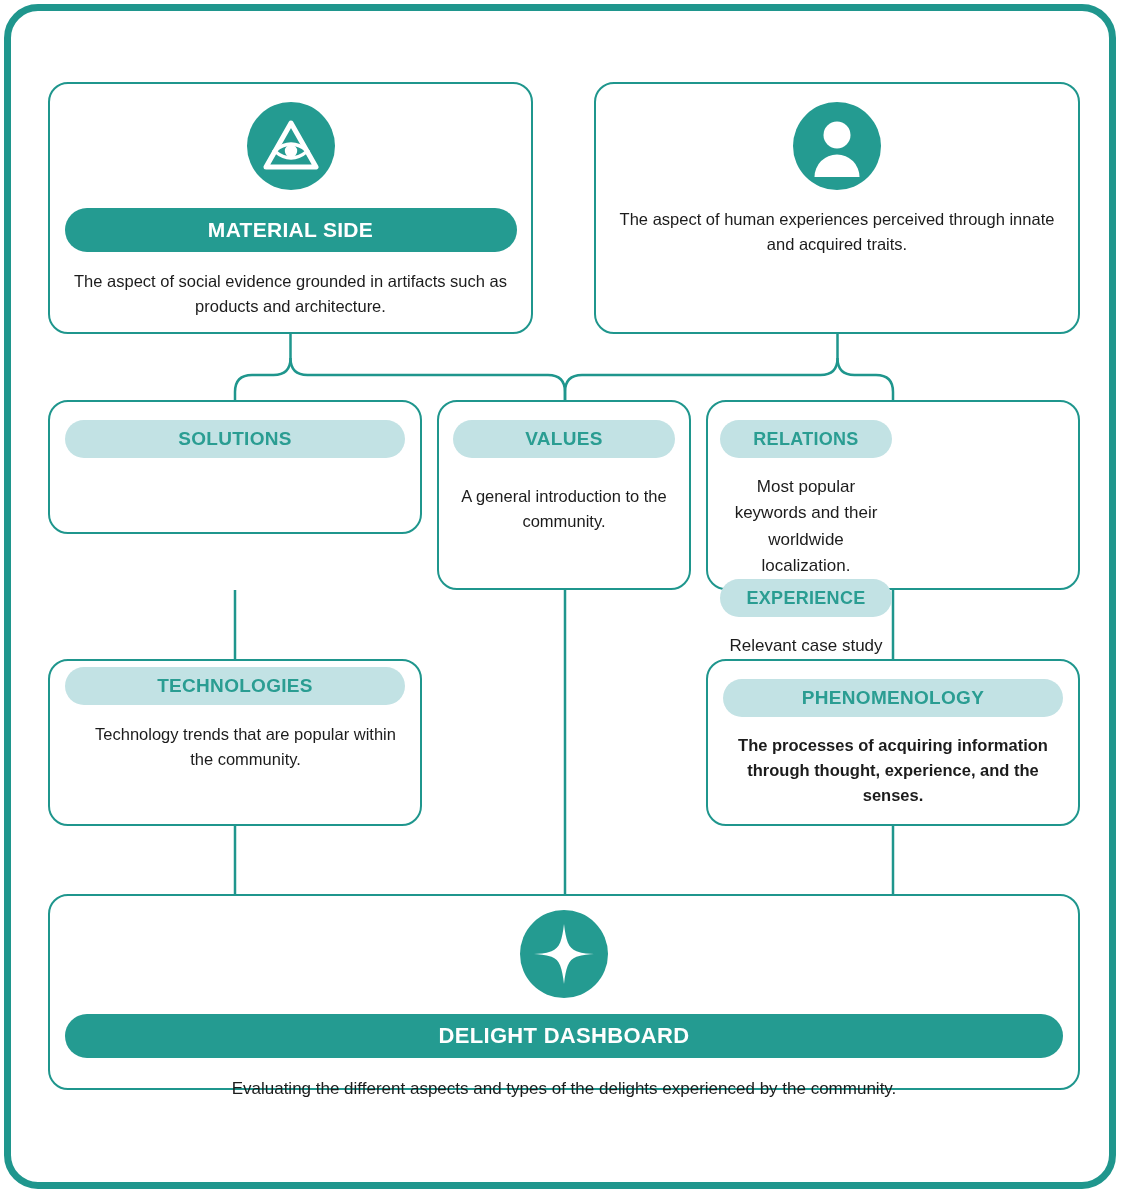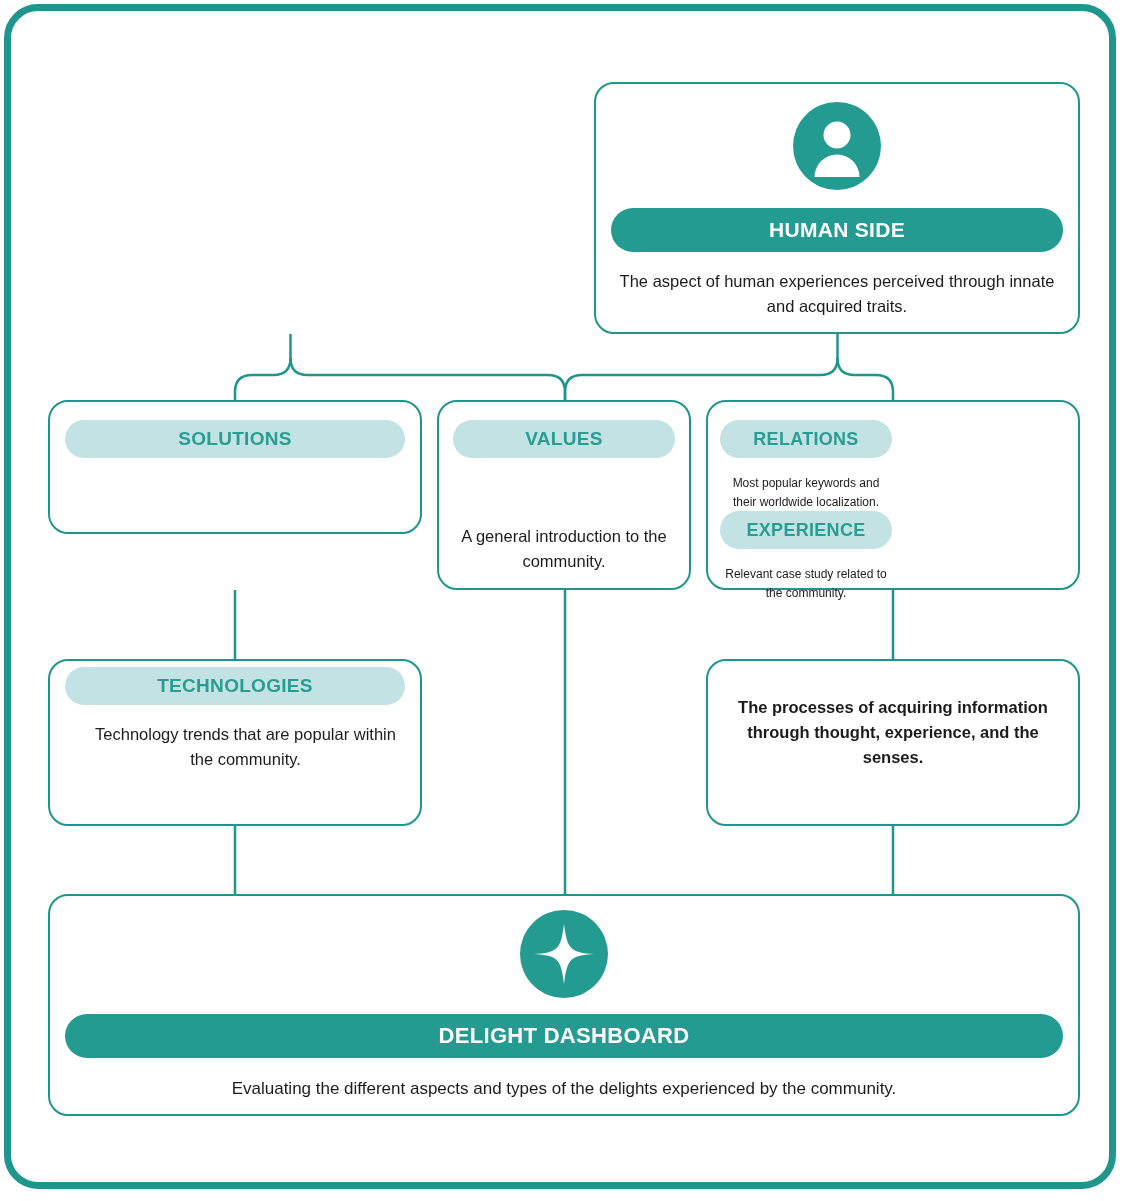--- a/index.html
+++ b/index.html
@@ -96,21 +96,21 @@
   
   .desc {
     color: #1c1c1c;
     font-size: 16.5px;
     line-height: 1.5;
     text-align: center;
     padding: 0 14px;
     box-sizing: border-box;
   }
   .desc-sm {
-    font-size: 12px;
+    font-size: 17px;
     line-height: 1.55;
   }
 
   
   #card-material {
     left: 48px;  top: 82px;  width: 485px;  height: 252px;
     padding-top: 18px;
   }
   #card-human {
     left: 594px; top: 82px;  width: 486px;  height: 252px;
@@ -123,21 +123,20 @@
   #card-solutions {
     left: 48px;  top: 400px; width: 374px; height: 134px;
     padding-top: 18px;
   }
   #card-solutions .pill-light { width: 340px; height: 38px; }
   #card-solutions .desc { margin-top: 18px; }
 
   #card-values {
     left: 437px; top: 400px; width: 254px; height: 190px;
     padding-top: 18px;
-    gap: 40px;
   }
   #card-values .pill-light { width: 222px; height: 38px; }
   #card-values .desc { margin-top: 26px; }
 
   #card-relexp {
     left: 706px; top: 400px; width: 374px; height: 190px;
     padding-top: 18px;
     flex-direction: column;
     align-items: flex-start;
     justify-content: space-between;
@@ -163,21 +162,21 @@
 
   #card-phenomenology {
     left: 706px; top: 659px; width: 374px; height: 167px;
     padding-top: 18px;
   }
   #card-phenomenology .pill-light { width: 340px; height: 38px; }
   #card-phenomenology .desc { margin-top: 16px; font-weight: bold; }
 
   
   #card-delight {
-    left: 48px; top: 894px; width: 1032px; height: 222px;
+    left: 48px; top: 894px; width: 1032px; height: 196px;
     padding-top: 14px;
   }
   #card-delight .pill-solid { width: 998px; height: 44px; margin-top: 16px; font-size: 22px; }
   #card-delight .desc { margin-top: 18px; font-size: 17px; }
 </style>
 </head>
 <body>
 
 <div id="stage">
 
@@ -197,29 +196,39 @@
       <path d="M565,590 L565,894"></path>
 
       <path d="M893,590 L893,659"></path>
 
       <path d="M235,826 L235,894"></path>
 
       <path d="M893,826 L893,894"></path>
     </g>
   </svg>
 
+  <div class="card row1" id="card-material">
+    <div class="icon-badge">
+      <svg width="62" height="62" viewBox="0 0 62 62">
+        <path d="M31 8 L56 52 L6 52 Z" fill="none" stroke="#ffffff" stroke-width="5" stroke-linejoin="round"></path>
+        <path d="M14.5 36 Q31 22 47.5 36 Q31 50 14.5 36 Z" fill="none" stroke="#ffffff" stroke-width="3.4"></path>
+        <circle cx="31" cy="36" r="6.2" fill="#ffffff"></circle>
+      </svg>
+    </div>
+    <div class="pill pill-solid">MATERIAL SIDE</div>
+    <div class="desc">The aspect of social evidence grounded in artifacts such as products and architecture.</div>
+  </div>
 
   <div class="card row1" id="card-human">
     <div class="icon-badge">
       <svg width="62" height="62" viewBox="0 0 62 62">
         <circle cx="31" cy="20" r="13.5" fill="#ffffff"></circle>
         <path d="M8.5 62 A22.5 22.5 0 0 1 53.5 62 Z" fill="#ffffff"></path>
       </svg>
     </div>
-    <div class="pill pill-solid">HUMAN SIDE</div>
     <div class="desc">The aspect of human experiences perceived through innate and acquired traits.</div>
   </div>
 
   <div class="card" id="card-solutions">
     <div class="pill pill-light">SOLUTIONS</div>
   </div>
 
   <div class="card" id="card-values">
     <div class="pill pill-light">VALUES</div>
     <div class="desc">A general introduction to the community.</div>
@@ -235,20 +244,21 @@
       <div class="desc desc-sm">Relevant case study related to the community.</div>
     </div>
   </div>
 
   <div class="card" id="card-technologies">
     <div class="pill pill-light">TECHNOLOGIES</div>
     <div class="desc">Technology trends that are popular within the community.</div>
   </div>
 
   <div class="card" id="card-phenomenology">
+    <div class="pill pill-light">PHENOMENOLOGY</div>
     <div class="desc">The processes of acquiring information through thought, experience, and the senses.</div>
   </div>
 
   <div class="card" id="card-delight">
     <div class="icon-badge">
       <svg width="66" height="66" viewBox="0 0 66 66">
         <path d="M33 3
                  C35 19 37 27 45.5 30.2
                  C52 32.6 58 32.6 63 33
                  C58 33.4 52 33.4 45.5 35.8

